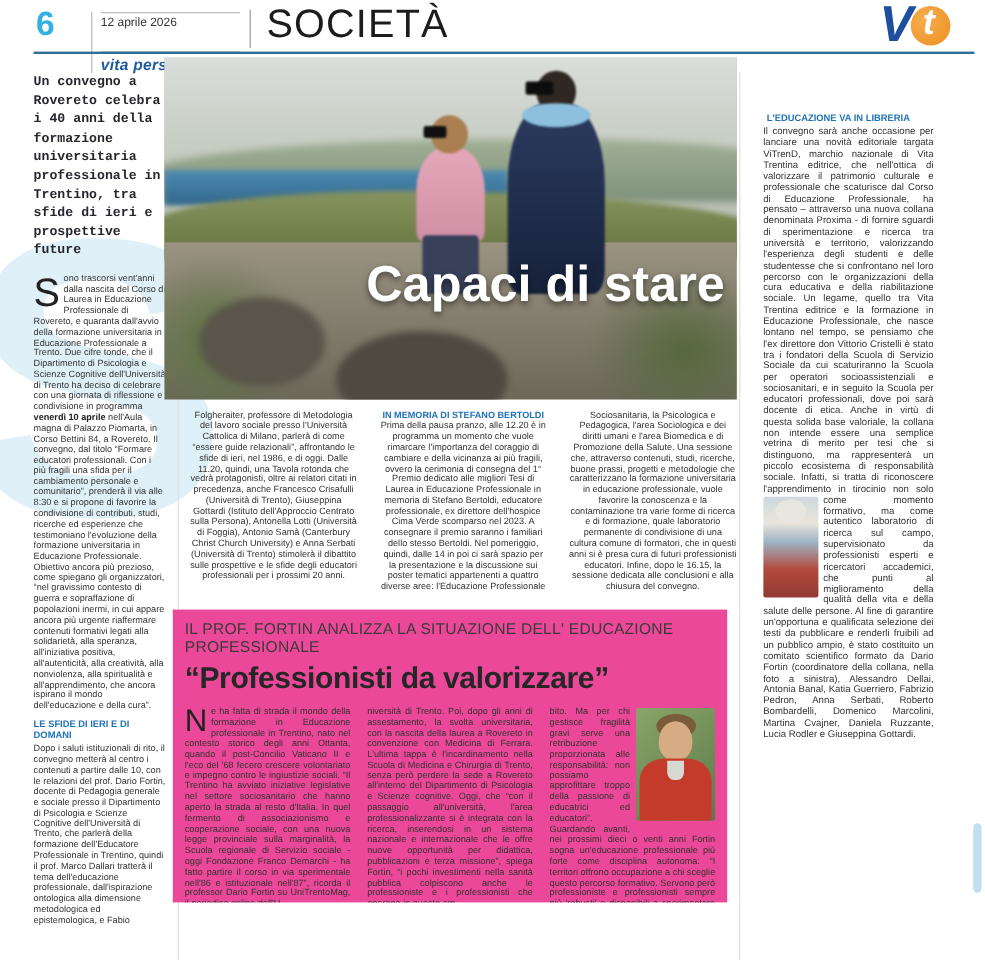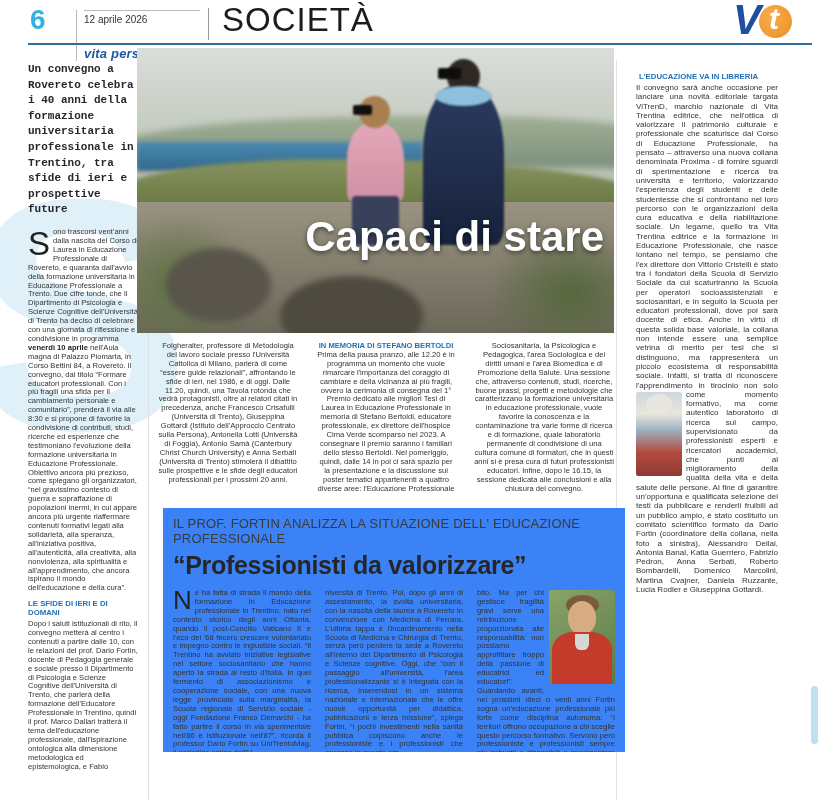--- a/index.html
+++ b/index.html
@@ -62,36 +62,36 @@
   .child-head{left:46.5%;top:17%;width:6.5%;height:11%;background:#a97f52;border-radius:50%;}
   .child-binoc{left:45.2%;top:20%;width:4%;height:3.6%;background:#101010;border-radius:2px;}
   .child-legs{left:45%;top:52%;width:10%;height:17%;background:#39405a;border-radius:8%;}
   .photo-title{position:absolute;right:10px;top:58%;text-align:left;color:#fff;font-weight:bold;
                font-size:42px;line-height:1.16;text-shadow:0 2px 5px rgba(0,0,0,.5);z-index:5;}
   
   .center-cols{position:absolute;left:158px;top:342px;width:456px;height:164px;display:flex;gap:18px;
                overflow:hidden;z-index:1;}
   .ccol{flex:1;text-align:center;}
   
-  .fortin{position:absolute;left:163px;top:508px;width:462px;height:244px;background:#3b82f6;
+  .fortin{position:absolute;left:144px;top:508px;width:462px;height:244px;background:#ec4899;
           padding:8px 10px;box-sizing:border-box;overflow:hidden;z-index:1;}
   .fortin-kicker{font-size:13px;color:#3a3a3a;letter-spacing:.2px;}
   .fortin-headline{font-size:25px;font-weight:bold;color:#262626;margin-top:5px;letter-spacing:-.3px;}
   .fortin-cols{display:flex;gap:14px;margin-top:9px;height:210px;overflow:hidden;}
   .fcol{flex:1;text-align:justify;}
   .fortin-photo{float:right;width:66px;height:94px;margin:1px 0 3px 5px;position:relative;
                 background:linear-gradient(140deg,#8aa468,#5c7a4a);border-radius:2px;overflow:hidden;}
   .fp-hair{position:absolute;left:17px;top:5px;width:33px;height:20px;background:#7a5b3a;border-radius:50%;}
   .fp-head{position:absolute;left:19px;top:11px;width:28px;height:33px;background:#d7ac85;border-radius:50% 50% 45% 45%;}
   .fp-body{position:absolute;left:3px;top:42px;width:60px;height:52px;background:#c43b2c;border-radius:35% 35% 0 0;}
   .fp-shirt{position:absolute;left:26px;top:44px;width:14px;height:16px;background:#d8d8d2;border-radius:0 0 40% 40%;}
   
   .rightcol{position:absolute;left:622px;top:70px;width:176px;z-index:1;}
   .right-headline{font-size:13px;font-weight:bold;color:#26262e;line-height:1.16;}
-  .right-subhead{margin-top:2px;font-size:7.8px;padding-left:17px;}
+  .right-subhead{margin-top:24px;font-size:7.8px;padding-left:17px;}
   .right-body{margin-top:2px;width:142px;font-size:8px;line-height:9.3px;text-align:justify;
               height:566px;overflow:hidden;margin-left:14px;}
   .right-photo{float:left;width:46px;height:84px;margin:2px 4px 1px 0;border-radius:2px;
                background:linear-gradient(#cdd7de 0%,#e9e5db 26%,#9db3c4 45%,#b34a3e 72%,#8f3a32 100%);
                position:relative;overflow:hidden;}
   .rp-hair{position:absolute;left:10px;top:2px;width:26px;height:20px;background:#e8e6e0;border-radius:50%;}
 </style>
 </head>
 <body>
 

